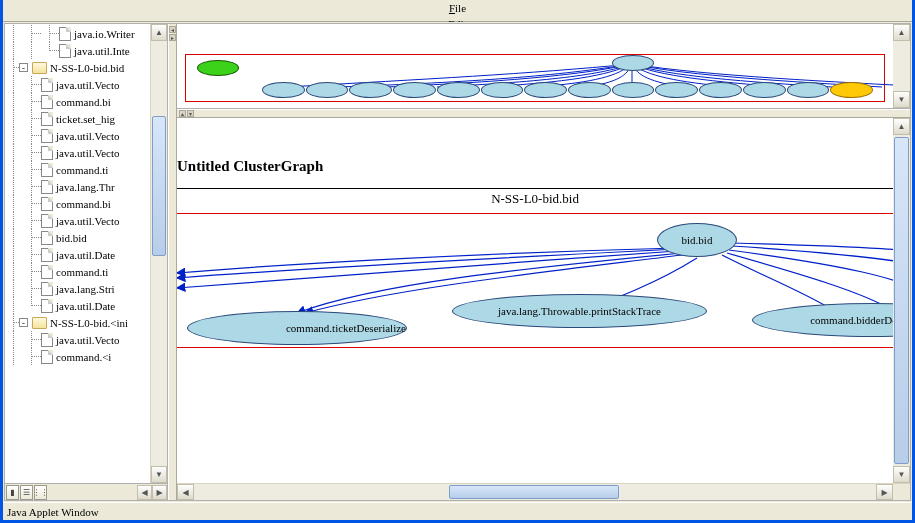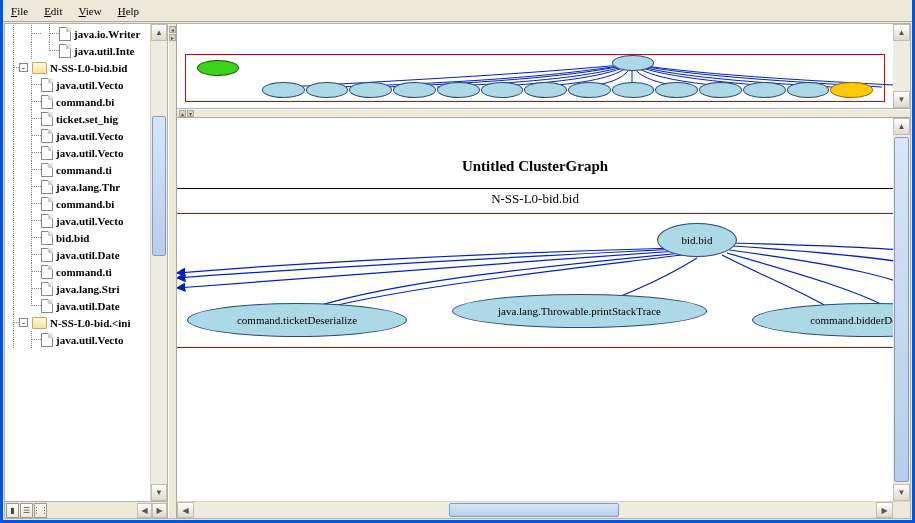--- a/index.html
+++ b/index.html
@@ -4,39 +4,39 @@
 <style>
   * { margin:0; padding:0; box-sizing:border-box; font-family:"Tahoma","Sans-serif"; font-size:11px; }
   body { background:#fff; }
   .window { width:915px; height:523px; border:3px solid #0055E5; border-top:none; background:#ece9d8; display:flex; flex-direction:column; }
   .titlebar { height:28px; background:linear-gradient(to bottom,#3a93ff 0%,#0052d6 8%,#0052d6 92%,#003db0 100%); display:flex; align-items:center; padding:0 3px 0 4px; color:#fff; font-weight:bold; font-size:13px; }
   .titlebar .java-ico { width:16px; height:16px; margin-right:5px; display:flex; align-items:center; justify-content:center; }
   .titlebar .tbtns { margin-left:auto; display:flex; gap:2px; }
   .tbtn { width:21px; height:21px; border-radius:3px; border:1px solid #fff; display:flex; align-items:center; justify-content:center; color:#fff; font-weight:bold; }
   .tbtn.min,.tbtn.max { background:linear-gradient(to bottom,#5ea9ff,#1a5fd6); }
   .tbtn.cls { background:linear-gradient(to bottom,#ff8b6b,#d74a1f); }
-  .menubar { height:22px; background:#ece9d8; border-bottom:1px solid #aca899; display:flex; align-items:center; padding-left:0; }
+  .menubar { height:22px; background:#ece9d8; border-bottom:1px solid #aca899; display:flex; align-items:center; padding-left:0;flex-direction:column; }
   .menuitem { padding:2px 8px; }
   .menuitem u { text-decoration:underline; }
   .workarea { flex:1; display:flex; min-height:0; background:#ece9d8; padding:1px; }
   .splitpane { flex:1; display:flex; border:1px solid #b0b0b0; background:#fff; min-height:0; }
   .treecol { width:163px; display:flex; flex-direction:column; border-right:1px solid #b0b0b0; }
   .tree-scroll { flex:1; overflow:hidden; background:#fff; position:relative; }
   .tree { padding:1px 0; font-size:11px; }
   .tnode { display:flex; align-items:center; height:17px; white-space:nowrap; }
   .spacer { display:inline-block; width:18px; height:17px; position:relative; }
   .spacer.l::before { content:""; position:absolute; left:8px; top:0; bottom:0; border-left:1px dotted #888; }
   .spacer.h::after { content:""; position:absolute; left:8px; right:0; top:8px; border-top:1px dotted #888; }
   .spacer.e::before { bottom:8px; }
   .handle { width:9px; height:9px; border:1px solid #888; background:#fff; display:inline-flex; align-items:center; justify-content:center; font-size:9px; line-height:0; color:#000; position:relative; left:-4px; top:0; }
   .ico { width:15px; height:15px; margin-right:3px; display:inline-flex; align-items:center; justify-content:center; }
   .ico.folder { background:linear-gradient(to bottom,#fff9e0,#f4e39a); border:1px solid #caa659; border-radius:1px; height:12px; width:15px; }
   .ico.file { width:12px; height:14px; background:#fff; border:1px solid #888; position:relative; }
   .ico.file::after { content:""; position:absolute; right:-1px; top:-1px; border-top:5px solid #ece9d8; border-left:5px solid #ccc; }
-  .lbl { color:#000;font-weight:bold; }
+  .lbl { color:#000; }
   .tree-bottom { height:17px; border-top:1px solid #b0b0b0; background:#ece9d8; display:flex; align-items:center; }
   .tinybtn { width:13px; height:15px; border:1px solid #9c9a8c; background:linear-gradient(to bottom,#fff,#ece9d8); margin-left:1px; display:flex; align-items:center; justify-content:center; font-size:8px; color:#444; }
   .vscroll { width:17px; background:#eeece0; border-left:1px solid #d8d5c4; position:relative; display:flex; flex-direction:column; }
   .sarrow { height:17px; background:linear-gradient(to bottom,#fefefe,#dedacb); border:1px solid #c2beab; display:flex; align-items:center; justify-content:center; font-size:8px; color:#555; }
   .sthumb { background:linear-gradient(to bottom,#d7e6f9,#b7cde9); border:1px solid #7e9ec9; border-radius:2px; }
   .divider { width:9px; background:#ece9d8; border-left:1px solid #fff; border-right:1px solid #aca899; display:flex; flex-direction:column; align-items:center; padding-top:2px; gap:1px; }
   .divbtn { width:7px; height:7px; background:#d8d5c4; border:1px solid #aca899; font-size:6px; color:#555; display:flex; align-items:center; justify-content:center; }
   .rightcol { flex:1; display:flex; flex-direction:column; min-width:0; }
   .overview { height:85px; border-bottom:1px solid #b0b0b0; display:flex; }
   .ovcanvas { flex:1; background:#fff; position:relative; overflow:hidden; }
@@ -44,21 +44,21 @@
   .hdivider { height:9px; background:#ece9d8; border-top:1px solid #fff; border-bottom:1px solid #aca899; display:flex; align-items:center; padding-left:2px; gap:1px; }
   .hdivider .divbtn { width:7px; height:7px; }
   .detail { flex:1; display:flex; min-height:0; }
   .detcanvas { flex:1; background:#fff; position:relative; overflow:hidden; }
   .detvscroll { width:17px; background:#eeece0; display:flex; flex-direction:column; }
   .hscrollbar { height:17px; background:#eeece0; border-top:1px solid #d8d5c4; display:flex; }
   .harrow { width:17px; background:linear-gradient(to bottom,#fefefe,#dedacb); border:1px solid #c2beab; display:flex; align-items:center; justify-content:center; font-size:8px; color:#555; }
   .htrack { flex:1; position:relative; }
   .hthumb { position:absolute; top:1px; bottom:1px; background:linear-gradient(to bottom,#d7e6f9,#b7cde9); border:1px solid #7e9ec9; border-radius:2px; }
   .statusbar { height:18px; background:#ece9d8; border-top:1px solid #fff; padding-left:4px; display:flex; align-items:center; }
-  .gtitle { font-family:serif; font-size:15px; font-weight:bold; text-align:center; }
+  .gtitle { font-family:serif; font-size:15px; font-weight:bold; }
   .gsub { font-family:serif; font-size:13px; text-align:center; border-top:1px solid #000; padding-top:2px; }
   .clusterbox { position:absolute; border:1px solid #d00; }
   .node-ellipse { background:#add8e6; border:1px solid #2a4a7a; border-radius:50%; display:flex; align-items:center; justify-content:center; font-family:serif; font-size:13px; }
   .node-green { background:#3cd21a; border:1px solid #145c00; }
   .node-orange { background:#ffc907; border:1px solid #a06f00; }
 </style>
 </head>
 <body>
 
 <div class="window">
@@ -185,20 +185,26 @@
                   <span class="spacer l h"></span>
                   <span class="handle">-</span>
                   <span class="ico folder"></span>
                   <span class="lbl">N-SS-L0-bid.&lt;ini</span>
                 </div>
               <div class="tnode">
                   <span class="spacer l"></span>
                   <span class="spacer l h"></span>
                   <span class="ico file"></span>
                   <span class="lbl">java.util.Vecto</span>
+                </div>
+              <div class="tnode">
+                  <span class="spacer l"></span>
+                  <span class="spacer l h"></span>
+                  <span class="ico file"></span>
+                  <span class="lbl">command.&lt;i</span>
                 </div>
             </div>
           </div>
           <div class="vscroll">
             <div class="sarrow">▲</div>
             <div style="flex:1; position:relative;">
                 <div class="sthumb" style="position:absolute; left:1px; right:1px; top:75px; height:140px;"></div>
               </div>
             <div class="sarrow">▼</div>
           </div>
@@ -294,21 +300,21 @@
                 <path d="M550 135 C620 155 690 175 720 195"></path>
                 <path d="M552 132 C650 145 740 160 760 185"></path>
                 <path d="M555 128 C660 135 760 145 760 155"></path>
                 <path d="M555 125 C670 128 770 132 760 140"></path>
               </g>
             </svg>
 
             <div class="node-ellipse" style="position:absolute; left:480px; top:105px; width:80px; height:34px;">
                 <span>bid.bid</span>
               </div>
-            <div class="node-ellipse" style="position:absolute; left:10px; top:185px; width:220px; height:34px;">
+            <div class="node-ellipse" style="position:absolute; left:10px; top:193px; width:220px; height:34px;justify-content:flex-end;">
                 <span>command.ticketDeserialize</span>
               </div>
             <div class="node-ellipse" style="position:absolute; left:275px; top:176px; width:255px; height:34px;">
                 <span>java.lang.Throwable.printStackTrace</span>
               </div>
             <div class="node-ellipse" style="position:absolute; left:575px; top:185px; width:240px; height:34px;">
                 <span style="white-space:nowrap; overflow:hidden;">command.bidderDeserialize</span>
               </div>
           </div>
           <div class="detvscroll">
@@ -325,13 +331,16 @@
           <div class="htrack">
               <div class="hthumb" style="left:255px; width:170px;"></div>
             </div>
           <div class="harrow">▶</div>
           <div style="width:17px; background:#ece9d8;"></div>
         </div>
       </div>
     </div>
   </div>
 
+  <div class="statusbar">
+    <span>Java Applet Window</span>
+  </div>
 </div>
 
 </body></html>

